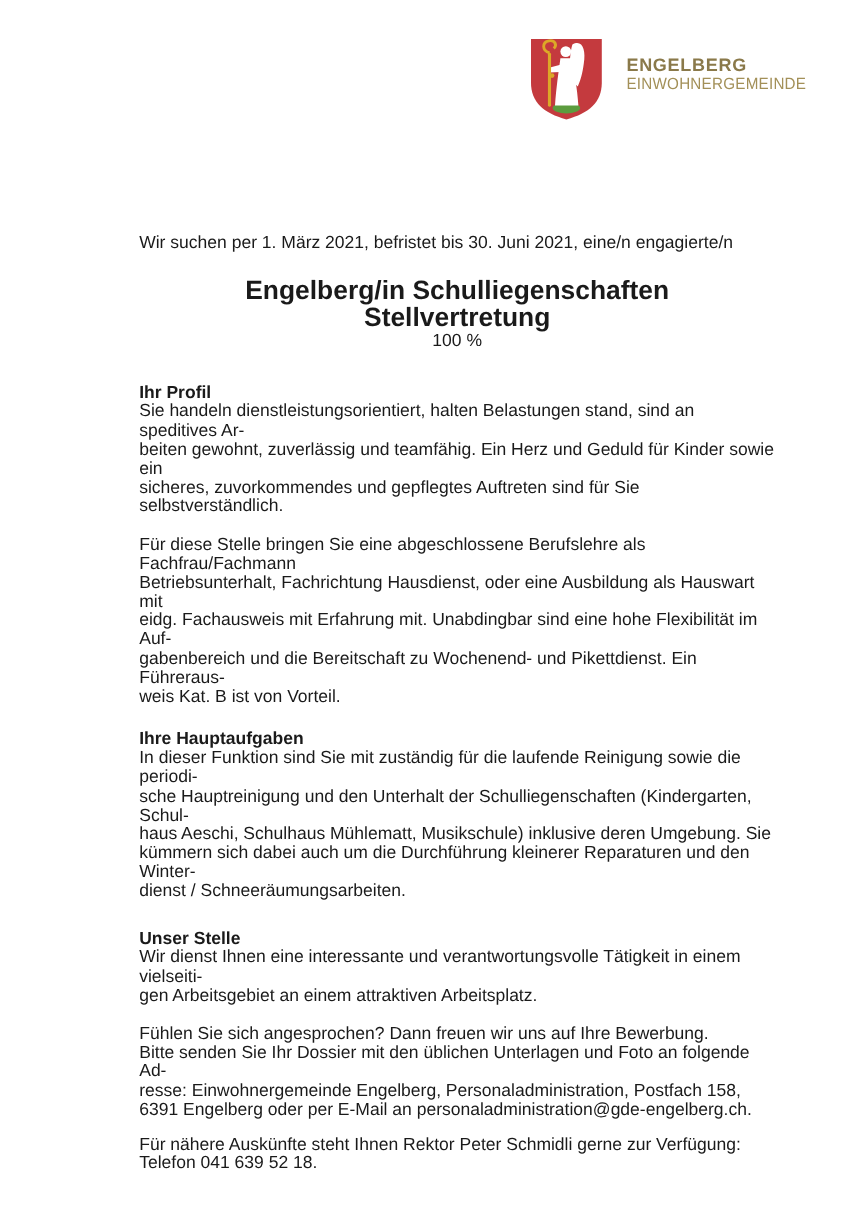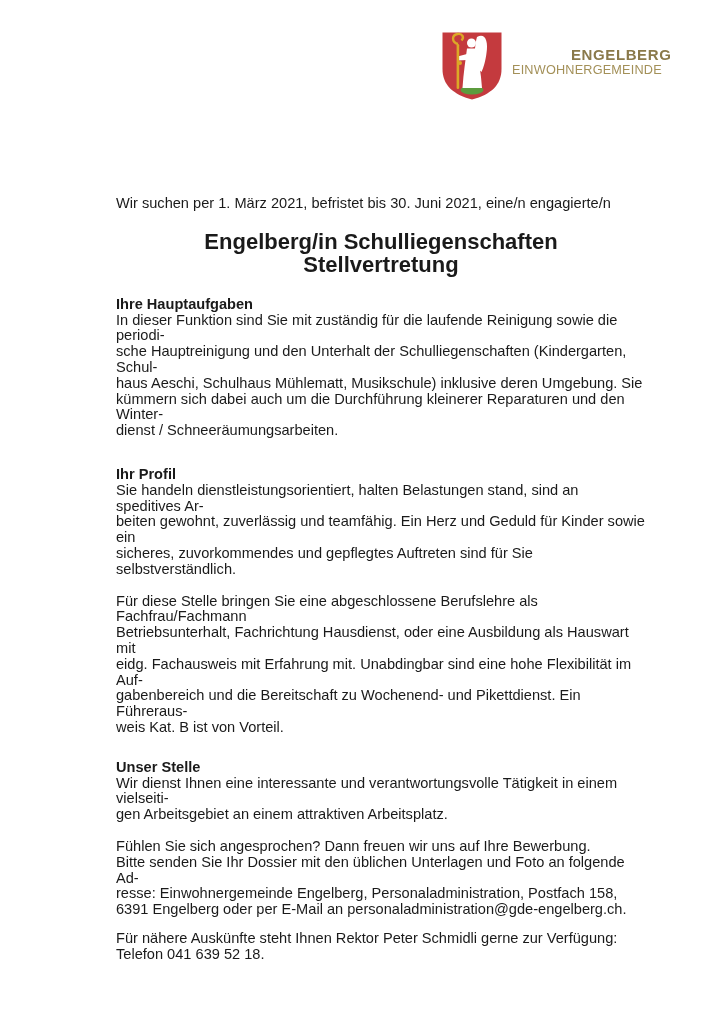--- a/index.html
+++ b/index.html
@@ -13,22 +13,21 @@
     overflow: hidden;
   }
 
   
   .logo {
     position: absolute;
     left: 441px;
     top: 31px;
     display: flex;
     align-items: flex-start;
-    gap: 9px;
-    text-align: right;
+    gap: 19px;
   }
   .logo-text { display: flex; flex-direction: column; margin-top: 16px; }
   .logo-title {
     font-weight: bold;
     font-size: 15px;
     line-height: 15px;
     letter-spacing: 0.6px;
   }
   .logo-subtitle {
     font-size: 13.5px;
@@ -104,40 +103,41 @@
   </header>
 
   <main class="content">
 
     <p class="intro">Wir suchen per 1. März 2021, befristet bis 30. Juni 2021, eine/n engagierte/n</p>
 
     <div class="doc-title">
       <div>Engelberg/in Schulliegenschaften</div>
       <div>Stellvertretung</div>
     </div>
-
-    <section>
-      <h2 class="sec-heading mt20">Ihre Hauptaufgaben</h2>
-      <p>In dieser Funktion sind Sie mit zuständig für die laufende Reinigung sowie die periodi-
-sche Hauptreinigung und den Unterhalt der Schulliegenschaften (Kindergarten, Schul-
-haus Aeschi, Schulhaus Mühlematt, Musikschule) inklusive deren Umgebung. Sie
-kümmern sich dabei auch um die Durchführung kleinerer Reparaturen und den Winter-
-dienst / Schneeräumungsarbeiten.</p>
-    </section>
+    <p class="workload">100 %</p>
 
     <section>
       <h2 class="sec-heading mt28">Ihr Profil</h2>
       <p>Sie handeln dienstleistungsorientiert, halten Belastungen stand, sind an speditives Ar-
 beiten gewohnt, zuverlässig und teamfähig. Ein Herz und Geduld für Kinder sowie ein
 sicheres, zuvorkommendes und gepflegtes Auftreten sind für Sie selbstverständlich.</p>
       <p class="mt16">Für diese Stelle bringen Sie eine abgeschlossene Berufslehre als Fachfrau/Fachmann
 Betriebsunterhalt, Fachrichtung Hausdienst, oder eine Ausbildung als Hauswart mit
 eidg. Fachausweis mit Erfahrung mit. Unabdingbar sind eine hohe Flexibilität im Auf-
 gabenbereich und die Bereitschaft zu Wochenend- und Pikettdienst. Ein Führeraus-
 weis Kat. B ist von Vorteil.</p>
+    </section>
+
+    <section>
+      <h2 class="sec-heading mt20">Ihre Hauptaufgaben</h2>
+      <p>In dieser Funktion sind Sie mit zuständig für die laufende Reinigung sowie die periodi-
+sche Hauptreinigung und den Unterhalt der Schulliegenschaften (Kindergarten, Schul-
+haus Aeschi, Schulhaus Mühlematt, Musikschule) inklusive deren Umgebung. Sie
+kümmern sich dabei auch um die Durchführung kleinerer Reparaturen und den Winter-
+dienst / Schneeräumungsarbeiten.</p>
     </section>
 
     <section>
       <h2 class="sec-heading mt24">Unser Stelle</h2>
       <p>Wir dienst Ihnen eine interessante und verantwortungsvolle Tätigkeit in einem vielseiti-
 gen Arbeitsgebiet an einem attraktiven Arbeitsplatz.</p>
       <p class="mt16">Fühlen Sie sich angesprochen? Dann freuen wir uns auf Ihre Bewerbung.
 Bitte senden Sie Ihr Dossier mit den üblichen Unterlagen und Foto an folgende Ad-
 resse: Einwohnergemeinde Engelberg, Personaladministration, Postfach 158,
 6391 Engelberg oder per E-Mail an personaladministration@gde-engelberg.ch.</p>

